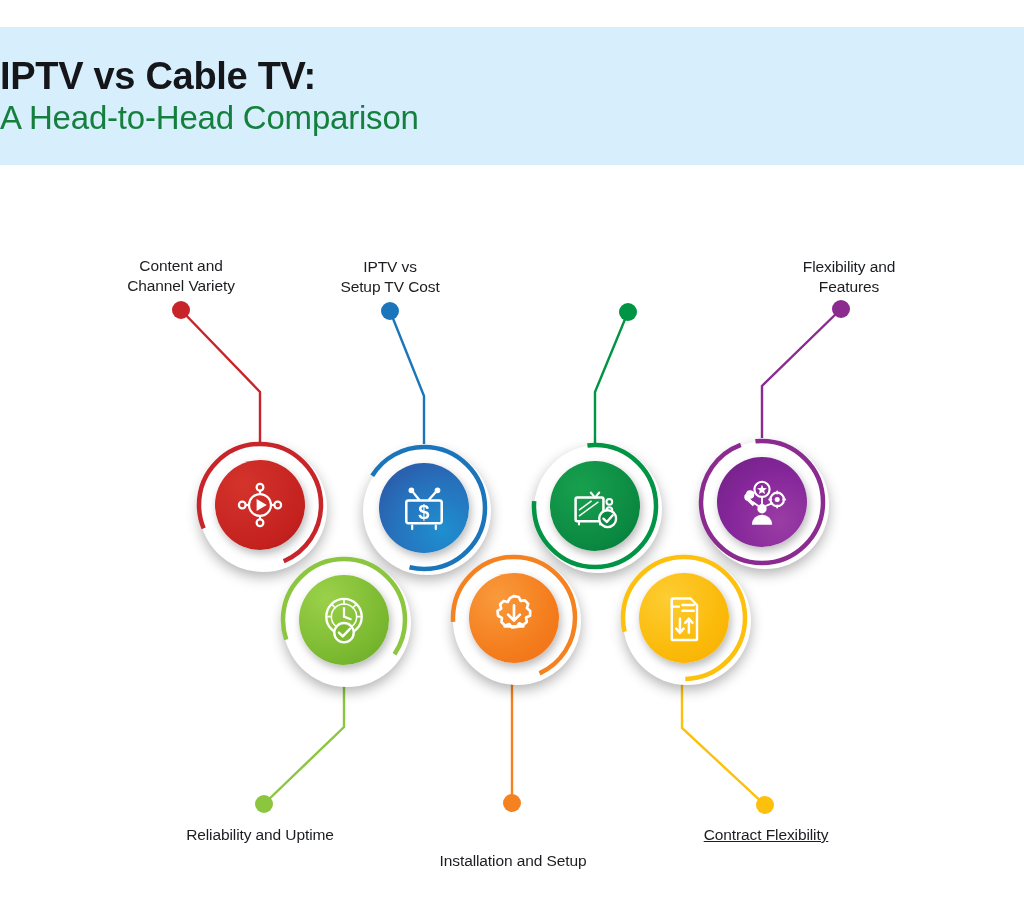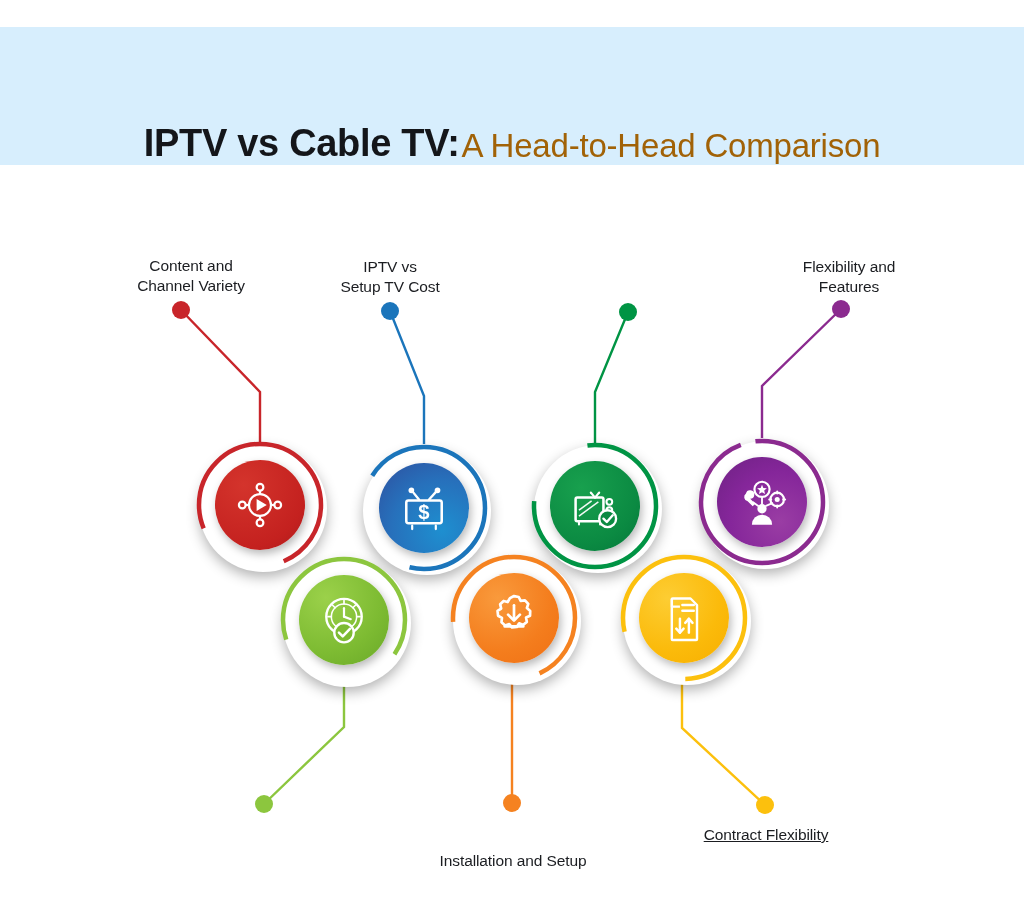--- a/index.html
+++ b/index.html
@@ -18,30 +18,30 @@
   
   .header-band {
     position: absolute;
     left: 0; top: 27px;
     width: 1024px; height: 138px;
     background: #d7eefd;
   }
   .header-inner {
     position: absolute;
     left: 0; top: 0; width: 100%; height: 100%;
-    display: flex; flex-direction: row;
-    align-items: flex-end; justify-content: center;
+    display: flex; flex-direction: column;
+    align-items: flex-start; justify-content: center;
     gap: 2px;
   }
   .title-line1 {
     font-size: 38px; font-weight: 700; color: #14161a;
     letter-spacing: -0.3px; line-height: 1.12;
   }
   .title-line2 {
-    font-size: 33px; font-weight: 500; color: #a16207;
+    font-size: 33px; font-weight: 500; color: #15803d;
     letter-spacing: -0.2px; line-height: 1.15;
   }
 
   
   .connectors {
     position: absolute; left: 0; top: 0;
     width: 1024px; height: 912px;
     pointer-events: none;
   }
 
@@ -127,27 +127,28 @@
       <path d="M512,682 L512,803" fill="none" stroke="#f58220" stroke-width="2.4"></path>
       <circle cx="512" cy="803" r="9" fill="#f58220"></circle>
     </g>
 
     <g>
       <path d="M682,684 L682,728 L765,805" fill="none" stroke="#fcc00d" stroke-width="2.4"></path>
       <circle cx="765" cy="805" r="9" fill="#fcc00d"></circle>
     </g>
   </svg>
 
-  <div class="label" style="left:95px;  top:256px; width:192px;">Content and
+  <div class="label" style="left:85px;  top:256px; width:192px;">Content and
 Channel Variety</div>
   <div class="label" style="left:310px; top:257px; width:160px;">IPTV vs
 Setup TV Cost</div>
   <div class="label" style="left:761px; top:257px; width:176px;">Flexibility and
 Features</div>
 
+  <div class="label" style="left:152px; top:825px; width:216px;">Reliability and Uptime</div>
   <div class="label" style="left:405px; top:851px; width:216px;">Installation and Setup</div>
   <div class="label" style="left:668px; top:825px; width:196px;text-decoration:underline;">Contract Flexibility</div>
 
   <div class="node" style="left:193px; top:438px;">
     <div class="ring-shadow"></div>
     <svg class="ring-arc" viewBox="0 0 134 134">
       <circle cx="67" cy="67" r="61" fill="none" stroke="#c8252a" stroke-width="4.5" stroke-dasharray="287 96" stroke-dashoffset="120" transform="rotate(-90 67 67)"></circle>
     </svg>
     <div class="disc" style="background:radial-gradient(circle at 32% 28%, #d4342c 0%, #c4211f 70%, #ab1b1c 100%);">
       <svg width="54" height="54" viewBox="0 0 64 64">

